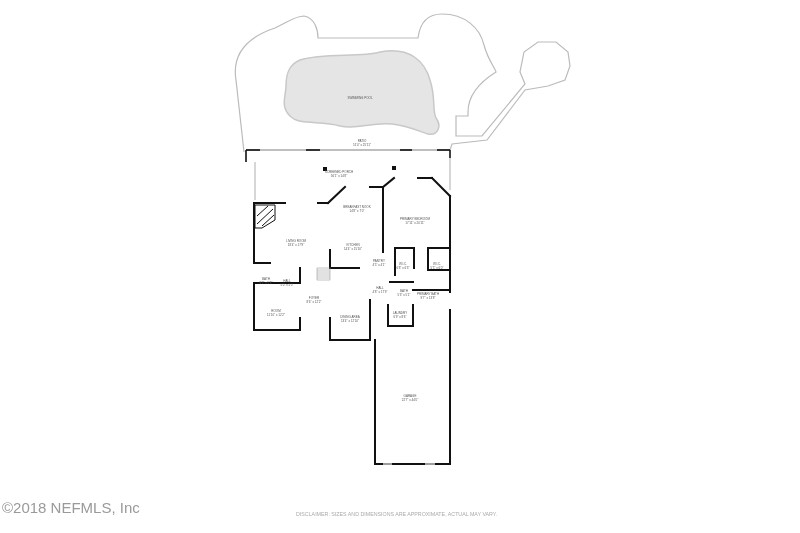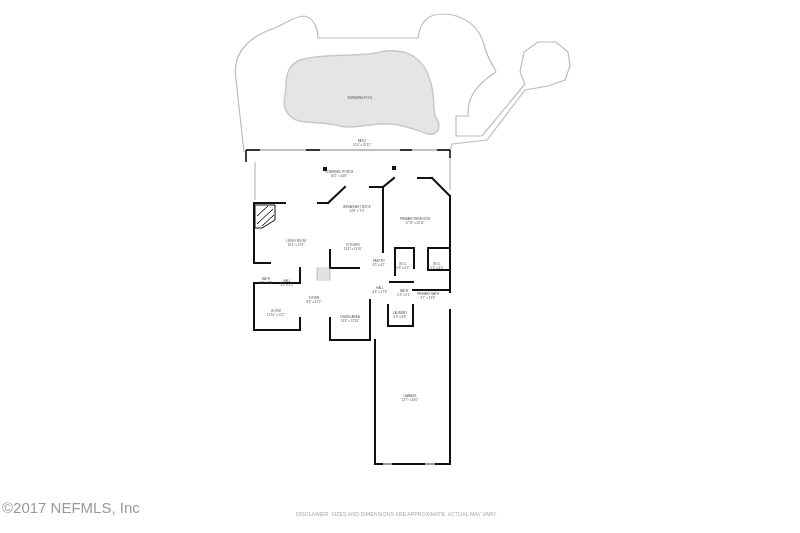--- a/index.html
+++ b/index.html
@@ -171,14 +171,14 @@
     <div class="lbl" style="left: 400px; top: 311px;">
       <span class="d">LAUNDRY</span>
       <span class="d">6'9" x 8'6"</span>
     </div>
     <div class="lbl" style="left: 410px; top: 394px;">
       <span class="d">GARAGE</span>
       <span class="d">22'7" x 44'0"</span>
     </div>
   </div>
 
-<div class="watermark">©2017 NEFMLS, Inc</div>
+<div class="watermark">©2018 NEFMLS, Inc</div>
 <div class="disclaimer">DISCLAIMER: SIZES AND DIMENSIONS ARE APPROXIMATE, ACTUAL MAY VARY.</div>
 
 </body></html>

